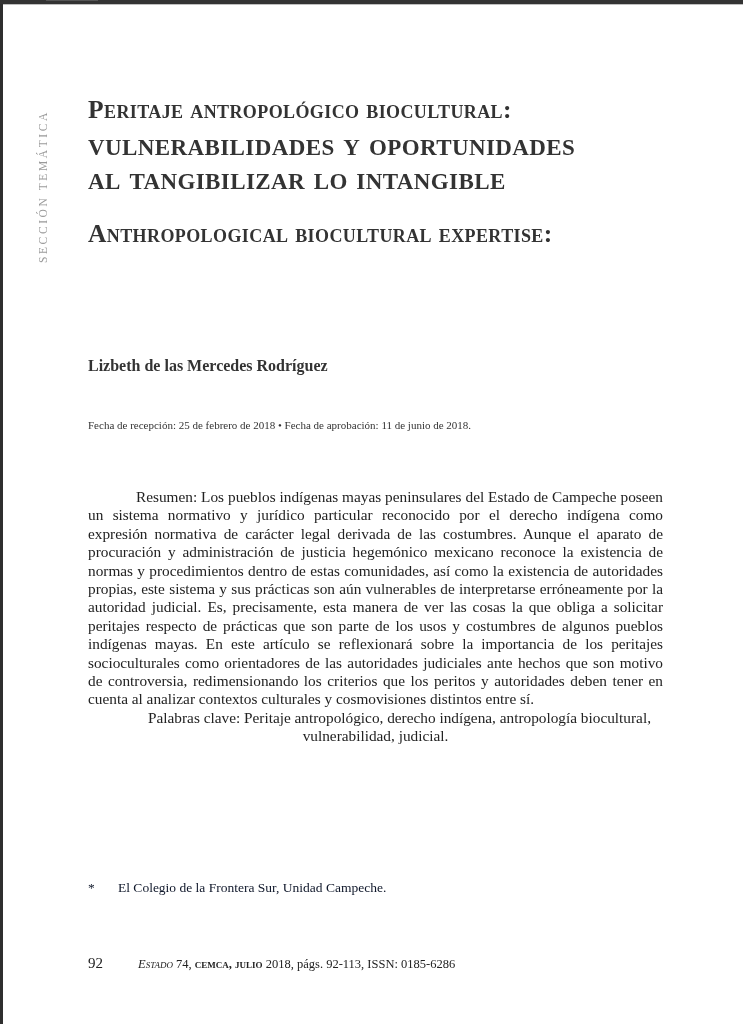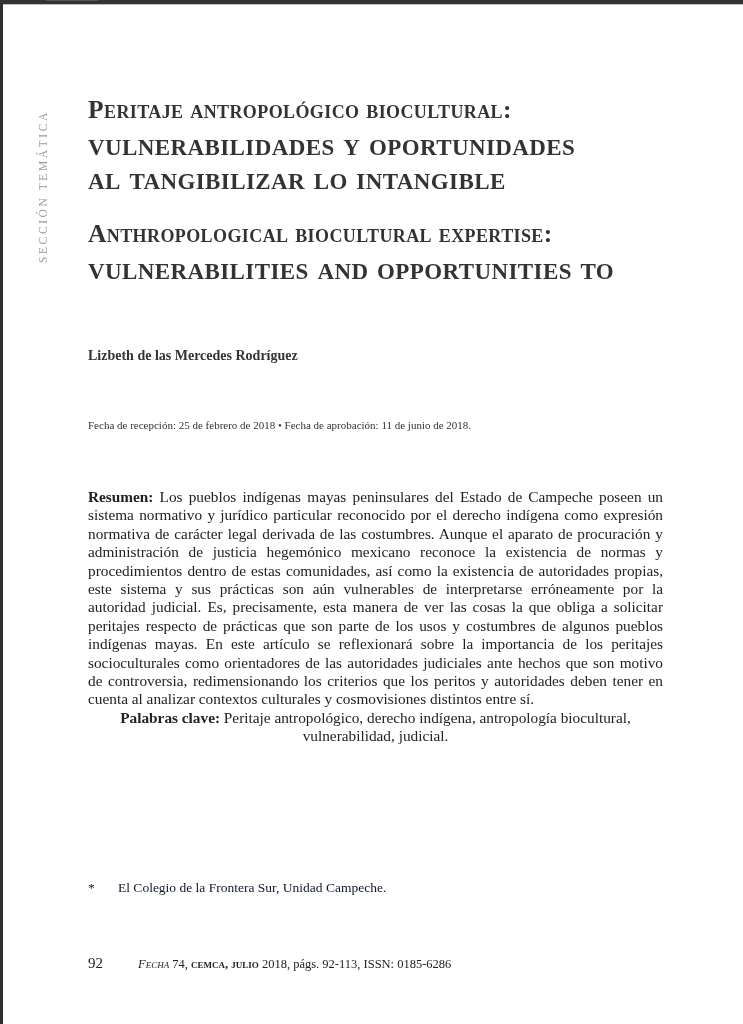--- a/index.html
+++ b/index.html
@@ -40,35 +40,35 @@
       line-height: 34px;
       color: #333;
       letter-spacing: 0.4px;
       margin: 0; font-weight: bold;
     }
     .title .line { display: block; white-space: nowrap; }
     .title .line:not(:first-child) { font-size: 33px; }
     .title-es { top: 88px; }
     .title-en { top: 212px; }
     .author {
-      position: absolute; left: 85px; top: 343px;
-      font-size: 14px; font-weight: bold; color: #333;
+      position: absolute; left: 85px; top: 352px;
+      font-size: 16px; font-weight: bold; color: #333;
       white-space: nowrap;
     }
     .dates {
       position: absolute; left: 85px; top: 414px;
       font-size: 11px; color: #333; white-space: nowrap;
     }
     .abstract {
       position: absolute; left: 85px; top: 483px; width: 575px;
       font-size: 15.3px; line-height: 18.4px; color: #222;
       text-align: justify;
     }
     .abstract p { margin: 0; }
-    .abstract b { font-weight: bold; }
+    .abstract b { font-weight: normal; margin-left: 48px; }
     .footnote {
       position: absolute; left: 85px; top: 875px;
       font-size: 13.5px; color: #0f172a; white-space: nowrap;
     }
     .footnote .mark { display: inline-block; width: 30px; }
     .footer {
       position: absolute; left: 85px; top: 950px;
       font-size: 12.5px; color: #222; white-space: nowrap;
     }
     .footer .page-num { font-size: 15px; display: inline-block; width: 50px; }
@@ -87,32 +87,31 @@
   <div class="section-label">Sección temática</div>
 
   <h1 class="title title-es">
     <span class="line">Peritaje antropológico biocultural:</span>
     <span class="line">vulnerabilidades y oportunidades</span>
     <span class="line">al tangibilizar lo intangible</span>
   </h1>
 
   <h1 class="title title-en">
     <span class="line">Anthropological biocultural expertise:</span>
-    <span class="line">vulnerabilities and opportunities to</span>
   </h1>
 
   <div class="author">Lizbeth de las Mercedes Rodríguez</div>
 
   <div class="dates">Fecha de recepción: 25 de febrero de 2018 • Fecha de aprobación: 11 de junio de 2018.</div>
 
   <div class="abstract">
     <p><b>Resumen:</b><span> Los pueblos indígenas mayas peninsulares del Estado de Campeche poseen un sistema normativo y jurídico particular reconocido por el derecho indígena como expresión normativa de carácter legal derivada de las costumbres. Aunque el aparato de procuración y administración de justicia hegemónico mexicano reconoce la existencia de normas y procedimientos dentro de estas comunidades, así como la existencia de autoridades propias, este sistema y sus prácticas son aún vulnerables de interpretarse erróneamente por la autoridad judicial. Es, precisamente, esta manera de ver las cosas la que obliga a solicitar peritajes respecto de prácticas que son parte de los usos y costumbres de algunos pueblos indígenas mayas. En este artículo se reflexionará sobre la importancia de los peritajes socioculturales como orientadores de las autoridades judiciales ante hechos que son motivo de controversia, redimensionando los criterios que los peritos y autoridades deben tener en cuenta al analizar contextos culturales y cosmovisiones distintos entre sí.</span></p>
     <p style="text-align:center"><b>Palabras clave:</b><span> Peritaje antropológico, derecho indígena, antropología biocultural, vulnerabilidad, judicial.</span></p>
   </div>
 
   <div class="footnote">
     <span class="mark">*</span><span>El Colegio de la Frontera Sur, Unidad Campeche.</span>
   </div>
 
   <div class="footer">
-    <span class="page-num">92</span><span class="journal">Fecha</span><span> 74, </span><span class="sc">cemca, julio</span><span> 2018, págs. 92-113, ISSN: 0185-6286</span>
+    <span class="page-num">92</span><span class="journal">Estado</span><span> 74, </span><span class="sc">cemca, julio</span><span> 2018, págs. 92-113, ISSN: 0185-6286</span>
   </div>
 </div>
 
 </body></html>

